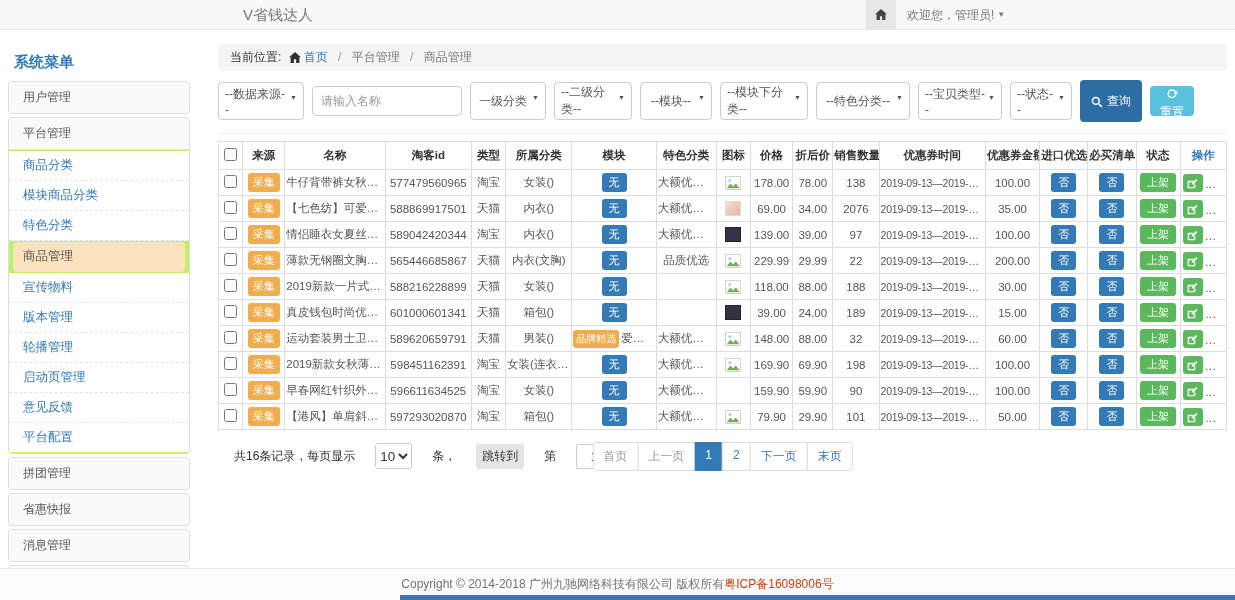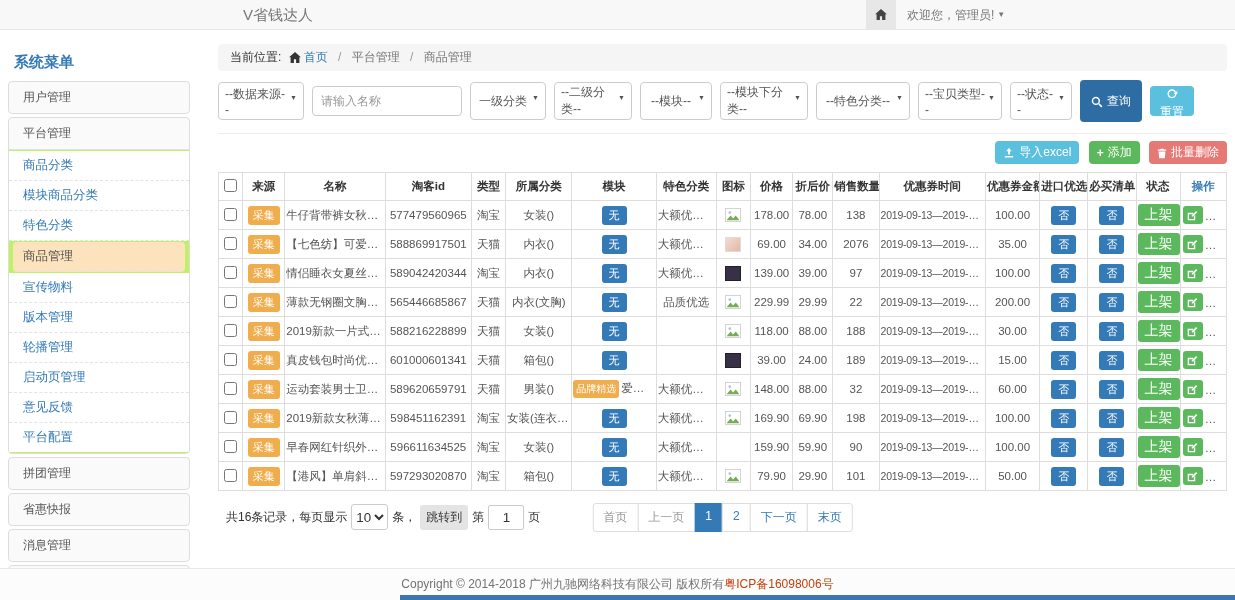--- a/index.html
+++ b/index.html
@@ -50,32 +50,32 @@
   .btn-bdel { background:#e57975; }
 
   
   .grid { margin-top:7px; width:100%; border-collapse:collapse; table-layout:fixed; }
   .grid th { border:1px solid #ddd; padding:6px 1px; font-weight:bold; text-align:center; font-size:11.5px; color:#333; white-space:nowrap; overflow:hidden; }
   .grid th.op { color:#337ab7; }
   .grid td { border:1px solid #ddd; padding:3px 1px; text-align:center; color:#555; font-size:11.5px; white-space:nowrap; overflow:hidden; text-overflow:ellipsis; height:25px; }
   .grid td.t-sm { font-size:10.5px; letter-spacing:-0.2px; }
   .b-org { background:#f0ad4e; color:#fff; border-radius:3px; padding:2px 5px; font-size:11px; display:inline-block; }
   .b-blue { background:#337ab7; color:#fff; border-radius:3px; padding:2px 7px; font-size:11px; display:inline-block; cursor:pointer; }
-  .b-green { background:#5cb85c; color:#fff; border-radius:3px; padding:2px 7px; font-size:14px; display:inline-block; cursor:pointer;text-align:center; }
+  .b-green { background:#5cb85c; color:#fff; border-radius:3px; padding:2px 7px; font-size:11px; display:inline-block; cursor:pointer;text-align:center; }
   .mod-txt { color:#555; margin-left:2px; }
   .mini { width:20px; height:18px; border:none; border-radius:3px; display:inline-flex; align-items:center; justify-content:center; cursor:pointer; margin:0 1px; }
   .mini.edit { background:#5cb85c; }
   .mini.del { background:#d9534f; }
   .thumb { display:inline-block; width:16px; height:15px; vertical-align:middle; }
   .thumb.photo { background:linear-gradient(135deg,#f3dcd2,#e5b6a6); border:1px solid #ddd; }
   .thumb.photo-dark { background:#373046; border:1px solid #222; }
 
   
   .pagirow { margin-top:12px; position:relative; height:30px; }
-  .pagi-left { position:absolute; left:8px; top:0; display:flex; align-items:center; gap:4px; color:#333; height:28px; }
+  .pagi-left { position:absolute; left:16px; top:0; display:flex; align-items:center; gap:20px; color:#333; height:28px; }
   .pp-select { height:26px; border:1px solid #ccc; border-radius:3px; color:#333; background:#fff; }
   .jump-btn { background:#e4e4e4; border:none; border-radius:3px; color:#333; padding:4px 6px; cursor:pointer; font-size:12px; }
   .jump-input { width:36px; height:25px; border:1px solid #ccc; border-radius:2px; text-align:center; color:#333; }
   .pager { position:absolute; left:50%; transform:translateX(-50%); top:0; display:flex; }
   .pg { border:1px solid #ddd; background:#fff; color:#337ab7; padding:5px 10px; font-size:12px; cursor:pointer; margin-left:-1px; }
   .pg:first-child { border-radius:3px 0 0 3px; margin-left:0; }
   .pg:last-child { border-radius:0 3px 3px 0; }
   .pg.disabled { color:#999; cursor:default; }
   .pg.active { background:#337ab7; border-color:#337ab7; color:#fff; }
 
@@ -184,39 +184,20 @@
     <button class="btn btn-reset">
       <span><svg width="12" height="12" viewBox="0 0 16 16">
             <path d="M13.6 5.5A6 6 0 1 0 14 8h-1.8A4.2 4.2 0 1 1 11.9 6.2L10 8h5V3z" fill="#fff"></path>
           </svg></span>
       <span>重置</span>
     </button>
   </div>
 
   <div class="hr"></div>
 
-  <div class="actions">
-    <button class="btn btn-import">
-      <span><svg width="12" height="12" viewBox="0 0 16 16" fill="#fff">
-            <path d="M8 1l3.5 4.5H9.2V10H6.8V5.5H4.5z"></path>
-            <path d="M2.5 12h11v2h-11z"></path>
-          </svg></span>
-      <span>导入excel</span>
-    </button>
-    <button class="btn btn-add">
-      <span style="font-weight:bold;">+</span>
-      <span>添加</span>
-    </button>
-    <button class="btn btn-bdel">
-      <span><svg width="10" height="11" viewBox="0 0 14 16" fill="#fff">
-            <path d="M5 1h4l1 1h3v2H1V2h3zM2 5h10l-.8 10H2.8z"></path>
-          </svg></span>
-      <span>批量删除</span>
-    </button>
-  </div>
 
   <table class="grid">
     <colgroup id="cols">
         <col style="width: 24px;">
         <col style="width: 42px;">
         <col style="width: 100px;">
         <col style="width: 86px;">
         <col style="width: 34px;">
         <col style="width: 66px;">
         <col style="width: 84px;">

